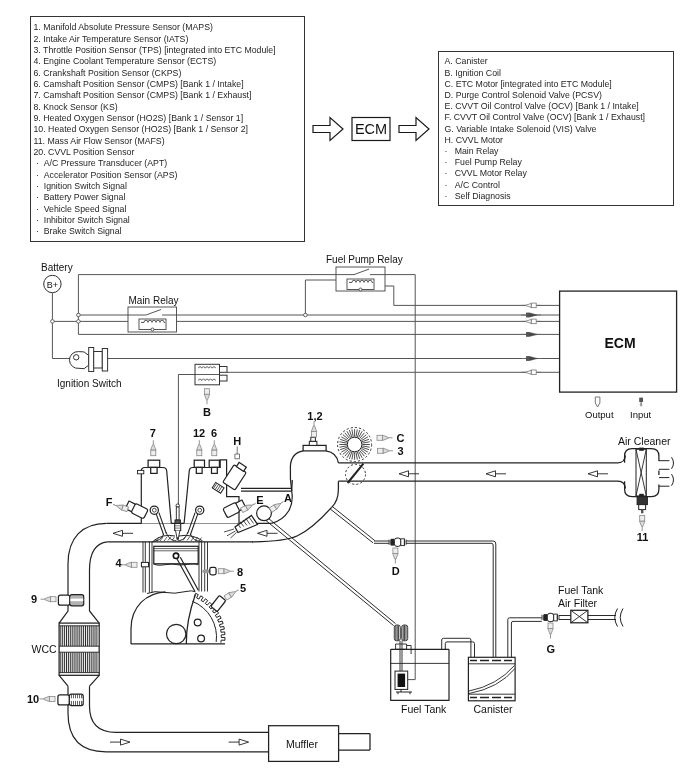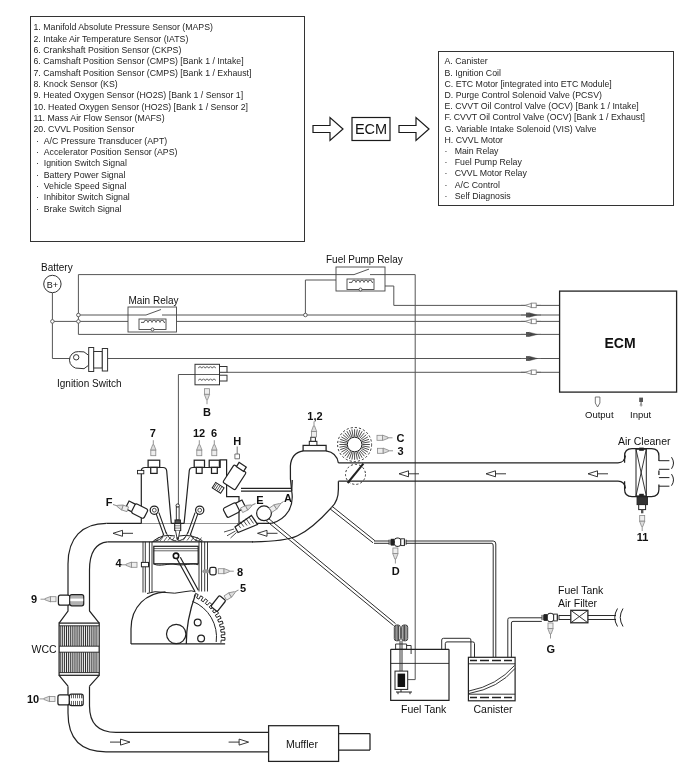--- a/index.html
+++ b/index.html
@@ -9,20 +9,22 @@
 svg{position:absolute;left:0;top:0;}
 </style>
 </head>
 <body>
 
 <div class="lst" style="left:30px;top:16px;width:273px;height:224px;border:1px solid #333;"></div>
 
 <div class="lst" style="left:33.5px;top:22.4px;">
 <div>1. Manifold Absolute Pressure Sensor (MAPS)</div>
 <div>2. Intake Air Temperature Sensor (IATS)</div>
+<div>3. Throttle Position Sensor (TPS) [integrated into ETC Module]</div>
+<div>4. Engine Coolant Temperature Sensor (ECTS)</div>
 <div>6. Crankshaft Position Sensor (CKPS)</div>
 <div>6. Camshaft Position Sensor (CMPS) [Bank 1 / Intake]</div>
 <div>7. Camshaft Position Sensor (CMPS) [Bank 1 / Exhaust]</div>
 <div>8. Knock Sensor (KS)</div>
 <div>9. Heated Oxygen Sensor (HO2S) [Bank 1 / Sensor 1]</div>
 <div>10. Heated Oxygen Sensor (HO2S) [Bank 1 / Sensor 2]</div>
 <div>11. Mass Air Flow Sensor (MAFS)</div>
 <div>20. CVVL Position Sensor</div>
 <div>&nbsp;·&nbsp;&nbsp;A/C Pressure Transducer (APT)</div>
 <div>&nbsp;·&nbsp;&nbsp;Accelerator Position Sensor (APS)</div>

